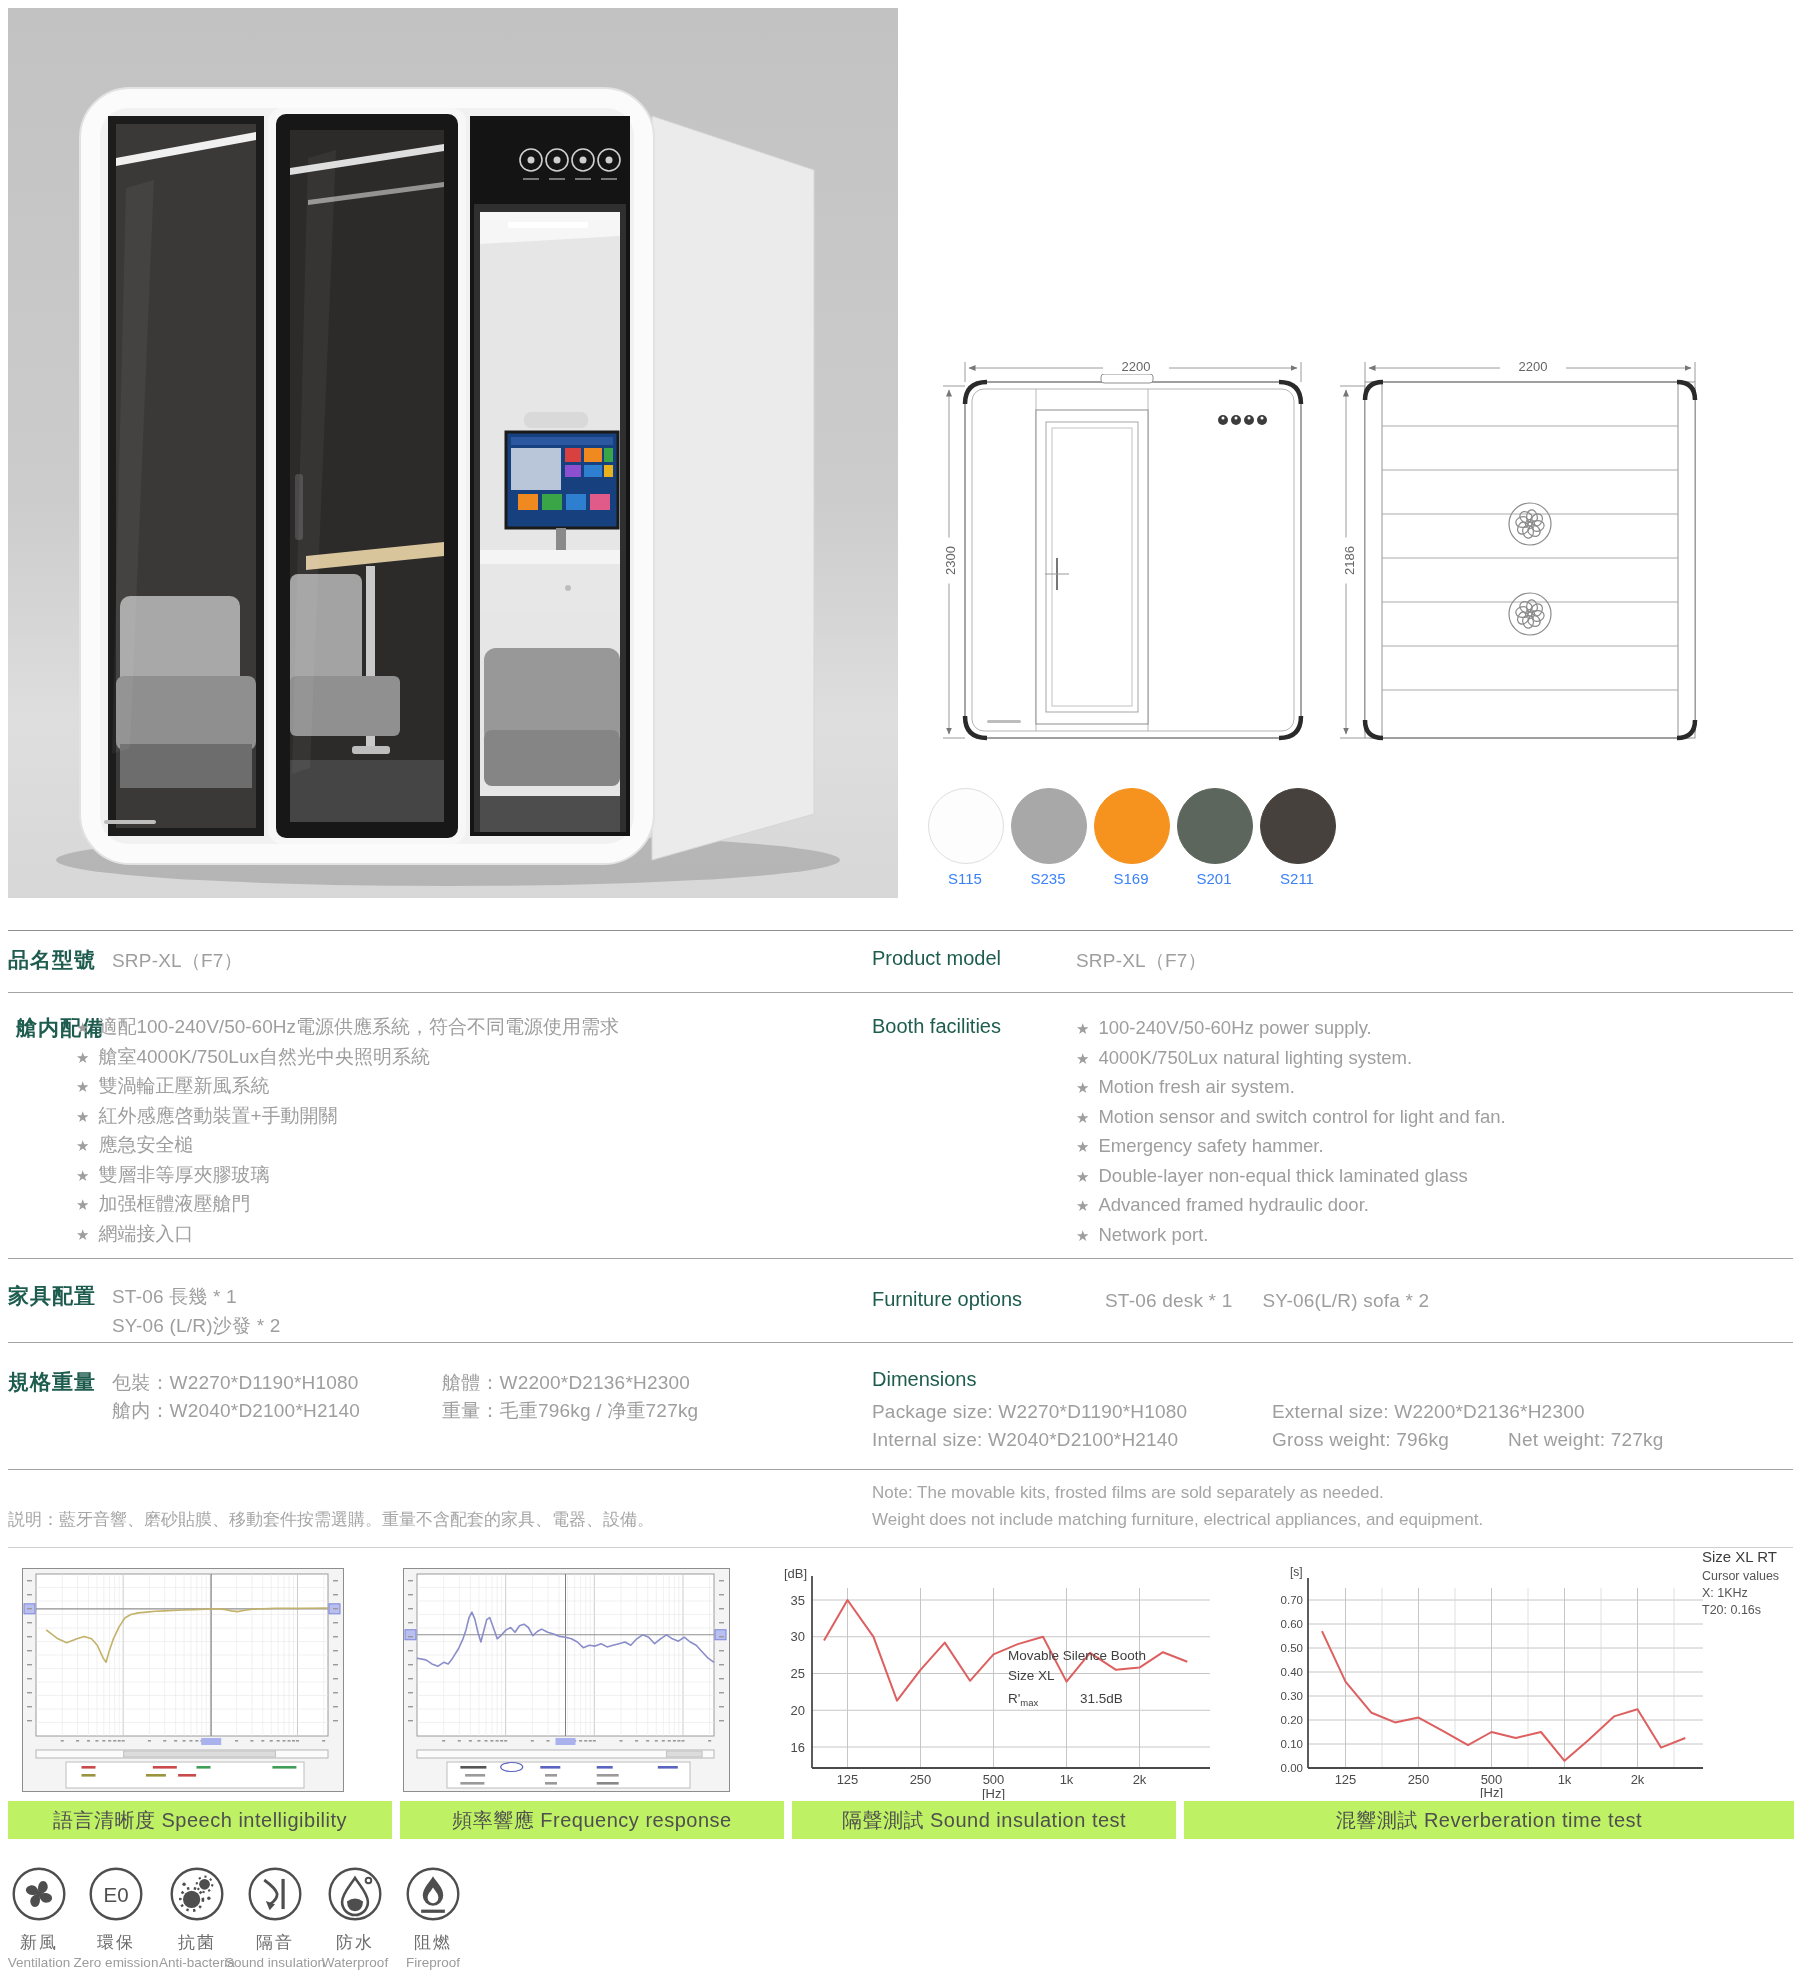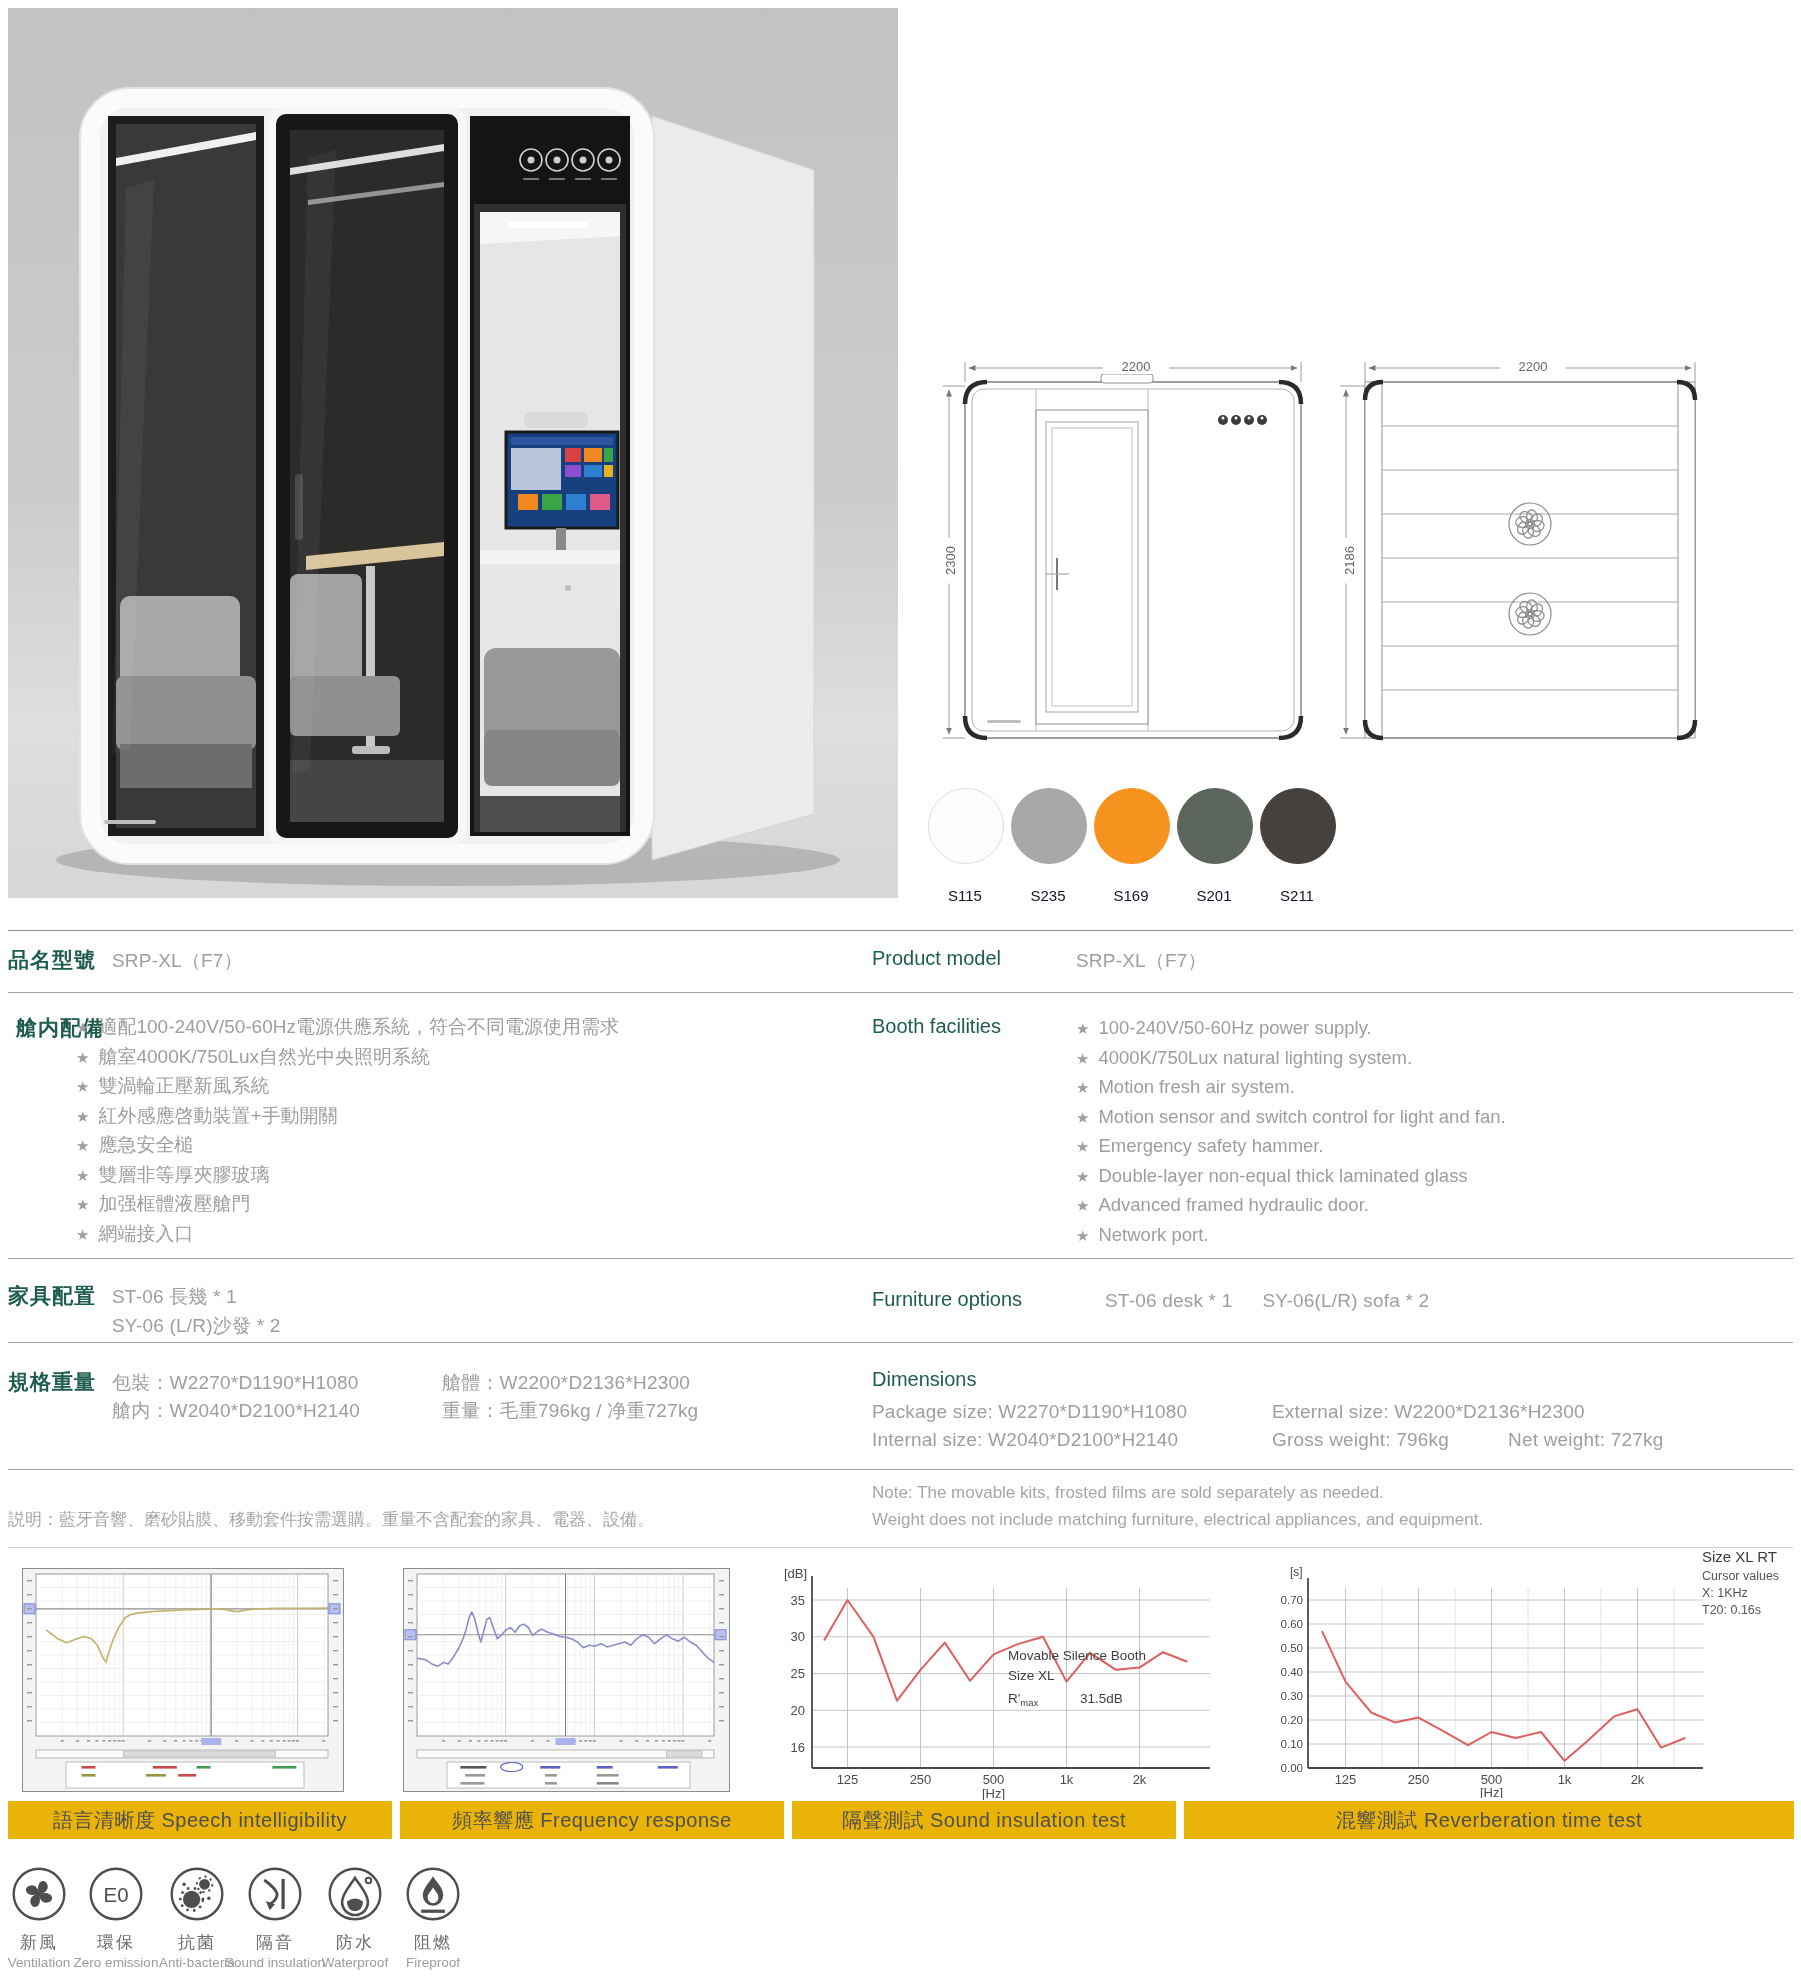--- a/index.html
+++ b/index.html
@@ -7,28 +7,28 @@
         font-family:"Liberation Sans","DejaVu Sans",sans-serif;overflow:hidden;}
   .abs{position:absolute;}
   .hr{position:absolute;height:1px;background:#a3a3a3;}
   .lbl-cn{font-weight:bold;color:#1d5c4e;font-size:21px;letter-spacing:1px;white-space:nowrap;}
   .lbl-en{color:#1d5c4e;font-size:20px;white-space:nowrap;}
   .val{color:#9e9e9e;font-size:19px;letter-spacing:.2px;white-space:nowrap;}
   .starlist .star-line{color:#9e9e9e;font-size:19px;line-height:28.5px;white-space:nowrap;}
   .starlist.en .star-line{font-size:18.5px;}
   .star-line .star{margin-right:9px;font-size:15px;color:#9e9e9e;}
   .note{color:#a6a6a6;font-size:17px;white-space:nowrap;}
-  .caption{position:absolute;top:1801px;height:38px;background:#eab308;color:#4f4f4f;font-size:20px;
+  .caption{position:absolute;top:1801px;height:38px;background:#bef264;color:#4f4f4f;font-size:20px;
            display:flex;align-items:center;justify-content:center;letter-spacing:.5px;white-space:nowrap;}
   .dim-label{position:absolute;font-size:13px;color:#666;background:#fff;text-align:center;padding:0 3px;white-space:nowrap;}
   .rot{transform:rotate(-90deg);}
   .swatch-row{position:absolute;left:928px;top:788px;display:flex;gap:9px;}
   .swatch-item{width:74px;text-align:center;}
   .swatch-circle{width:74px;height:74px;border-radius:50%;}
-  .swatch-label{font-size:15px;color:#0f172a;margin-top:23px;}
+  .swatch-label{font-size:15px;color:#3b82f6;margin-top:6px;}
   .badge{position:absolute;width:110px;text-align:center;}
   .badge-cn{font-size:17px;color:#6e6e6e;margin-top:5px;letter-spacing:2px;}
   .badge-en{font-size:13.5px;color:#9c9c9c;margin-top:1px;white-space:nowrap;}
   .anno4{position:absolute;left:1702px;top:1548px;width:98px;font-size:12.5px;color:#555;line-height:17px;}
   .anno4 .t{font-size:15px;color:#3c3c3c;margin-bottom:3px;}
   .flexrow{display:flex;}
 </style>
 </head>
 <body>
 

